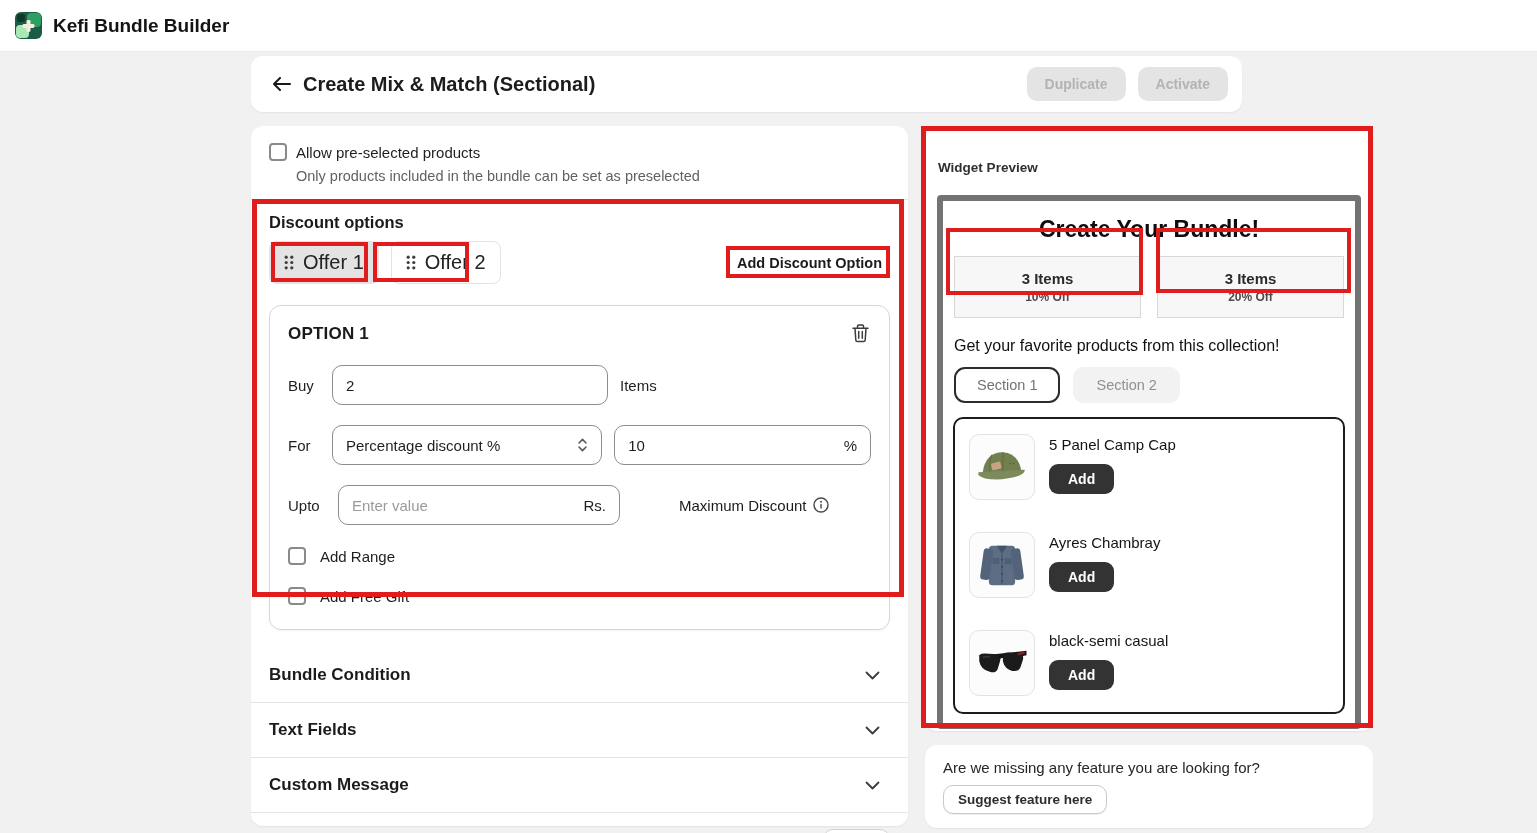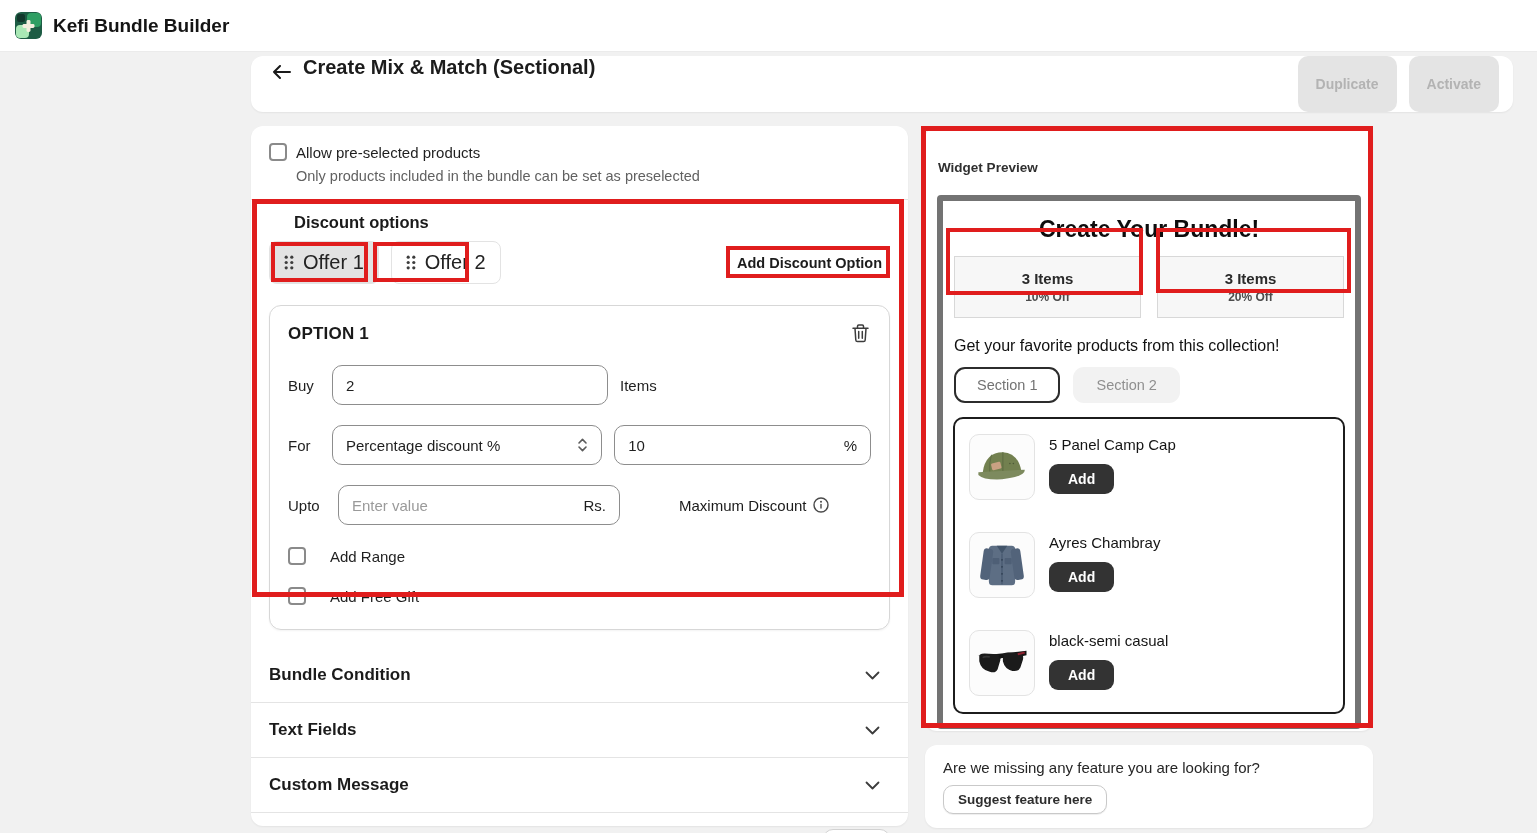--- a/index.html
+++ b/index.html
@@ -13,39 +13,39 @@
   
   .topbar { position:absolute; left:0; top:0; width:1537px; height:52px;
     background:#ffffff; border-bottom:1px solid #ebebeb;
     display:flex; align-items:center; padding:0 15px; gap:11px; }
   .topbar .app-title { font-size:19px; font-weight:700; color:#141414; }
   .logo { width:27px; height:27px; display:block; }
   
   .card { position:absolute; background:#fff; border-radius:12px;
     box-shadow:0 1px 2px rgba(0,0,0,.06); }
   
-  .header-card { left:251px; top:56px; width:1262px; height:56px;
-    display:flex; padding:0 14px; gap:6px; }
+  .header-card { left:251px; top:56px; width:991px; height:56px;
+    display:flex; align-items:center; padding:0 14px; gap:6px; }
   .back-btn { width:32px; height:32px; border:none; background:transparent;
     display:flex; align-items:center; justify-content:center; cursor:pointer; border-radius:8px; }
   .page-title { font-size:20px; font-weight:700; color:#1c1c1c; }
   .header-actions { margin-left:auto; display:flex; gap:12px; }
   .btn-disabled { background:#e4e4e4; color:#b3b3b3; font-weight:600; font-size:14px;
     border:none; border-radius:10px; padding:9px 18px; }
   
   .left-card { left:251px; top:126px; width:657px; height:700px; }
   .preselect { padding:17px 20px 15px 18px; }
   .chk-row { display:flex; align-items:center; gap:9px; }
   .checkbox { width:18px; height:18px; border:2px solid #8a8a8a; border-radius:4px;
     background:#fff; flex:0 0 auto; cursor:pointer; }
   .chk-label { font-size:15px; color:#1f1f1f; }
   .chk-sub { margin:7px 0 0 27px; font-size:14.5px; color:#616161; }
   .divider { border-top:1px solid #e4e4e4; }
   .discount-section { padding:13px 18px 0 18px; }
-  .discount-heading { font-size:16.5px; font-weight:700; margin-bottom:9px;margin-left:25px; }
+  .discount-heading { font-size:16.5px; font-weight:700; margin-bottom:9px; }
   .offers-row { display:flex; align-items:center; gap:12px; }
   .offer-tab { display:flex; align-items:center; gap:9px; padding:9px 14px;
     border-radius:8px; font-size:20px; font-weight:500; cursor:pointer; border:1px solid transparent; }
   .offer-tab.active { background:#e3e3e3; color:#232323; }
   .offer-tab.inactive { background:#fff; border-color:#e3e3e3; color:#232323; }
   .add-discount { margin-left:auto; background:none; border:none; cursor:pointer;
     font-size:14.5px; font-weight:700; color:#1c1c1c; padding:6px 8px;
     font-family:"Liberation Sans","DejaVu Sans",sans-serif; }
   .option-card { margin-top:21px; border:1px solid #d7d7d7; border-radius:12px;
     padding:16px 18px 24px; box-shadow:0 1px 2px rgba(0,0,0,.05); }
@@ -58,21 +58,21 @@
   .tb { display:flex; align-items:center; height:40px; border:1px solid #8d8d8d;
     border-radius:10px; background:#fff; padding:0 13px; }
   .tb input { border:none; outline:none; font-size:15px; width:100%;
     font-family:"Liberation Sans","DejaVu Sans",sans-serif; color:#1f1f1f; background:transparent; }
   .tb input::placeholder { color:#9a9a9a; }
   .suffix { font-size:15px; color:#1f1f1f; padding-left:8px; }
   .buy-box { width:276px; } .type-box { width:278px; justify-content:space-between; cursor:pointer; }
   .val-box { width:264px; } .upto-box { width:282px; }
   .select-text { font-size:15px; color:#1f1f1f; }
   .max-label { display:flex; align-items:center; gap:6px; font-size:15px;margin-left:47px; }
-  .chk-row-sm { display:flex; align-items:center; gap:24px; margin-top:22px; }
+  .chk-row-sm { display:flex; align-items:center; gap:14px; margin-top:22px; }
   .accordion { margin-top:18px; }
   .acc-item { display:flex; align-items:center; justify-content:space-between;
     padding:17px 28px 17px 18px; cursor:pointer; }
   .acc-title { font-size:17px; font-weight:700; color:#1b1b1b; }
   .acc-div { border-top:1px solid #e4e4e4; margin:0 0; }
   .footer-row { display:flex; justify-content:flex-end; padding:16px 18px; }
   .next-btn { background:#fff; border:1px solid #d2d2d2; border-radius:10px;
     padding:8px 17px; font-size:14.5px; font-weight:600; cursor:pointer; color:#1c1c1c;
     box-shadow:0 1px 1px rgba(0,0,0,.08);
     font-family:"Liberation Sans","DejaVu Sans",sans-serif; }

